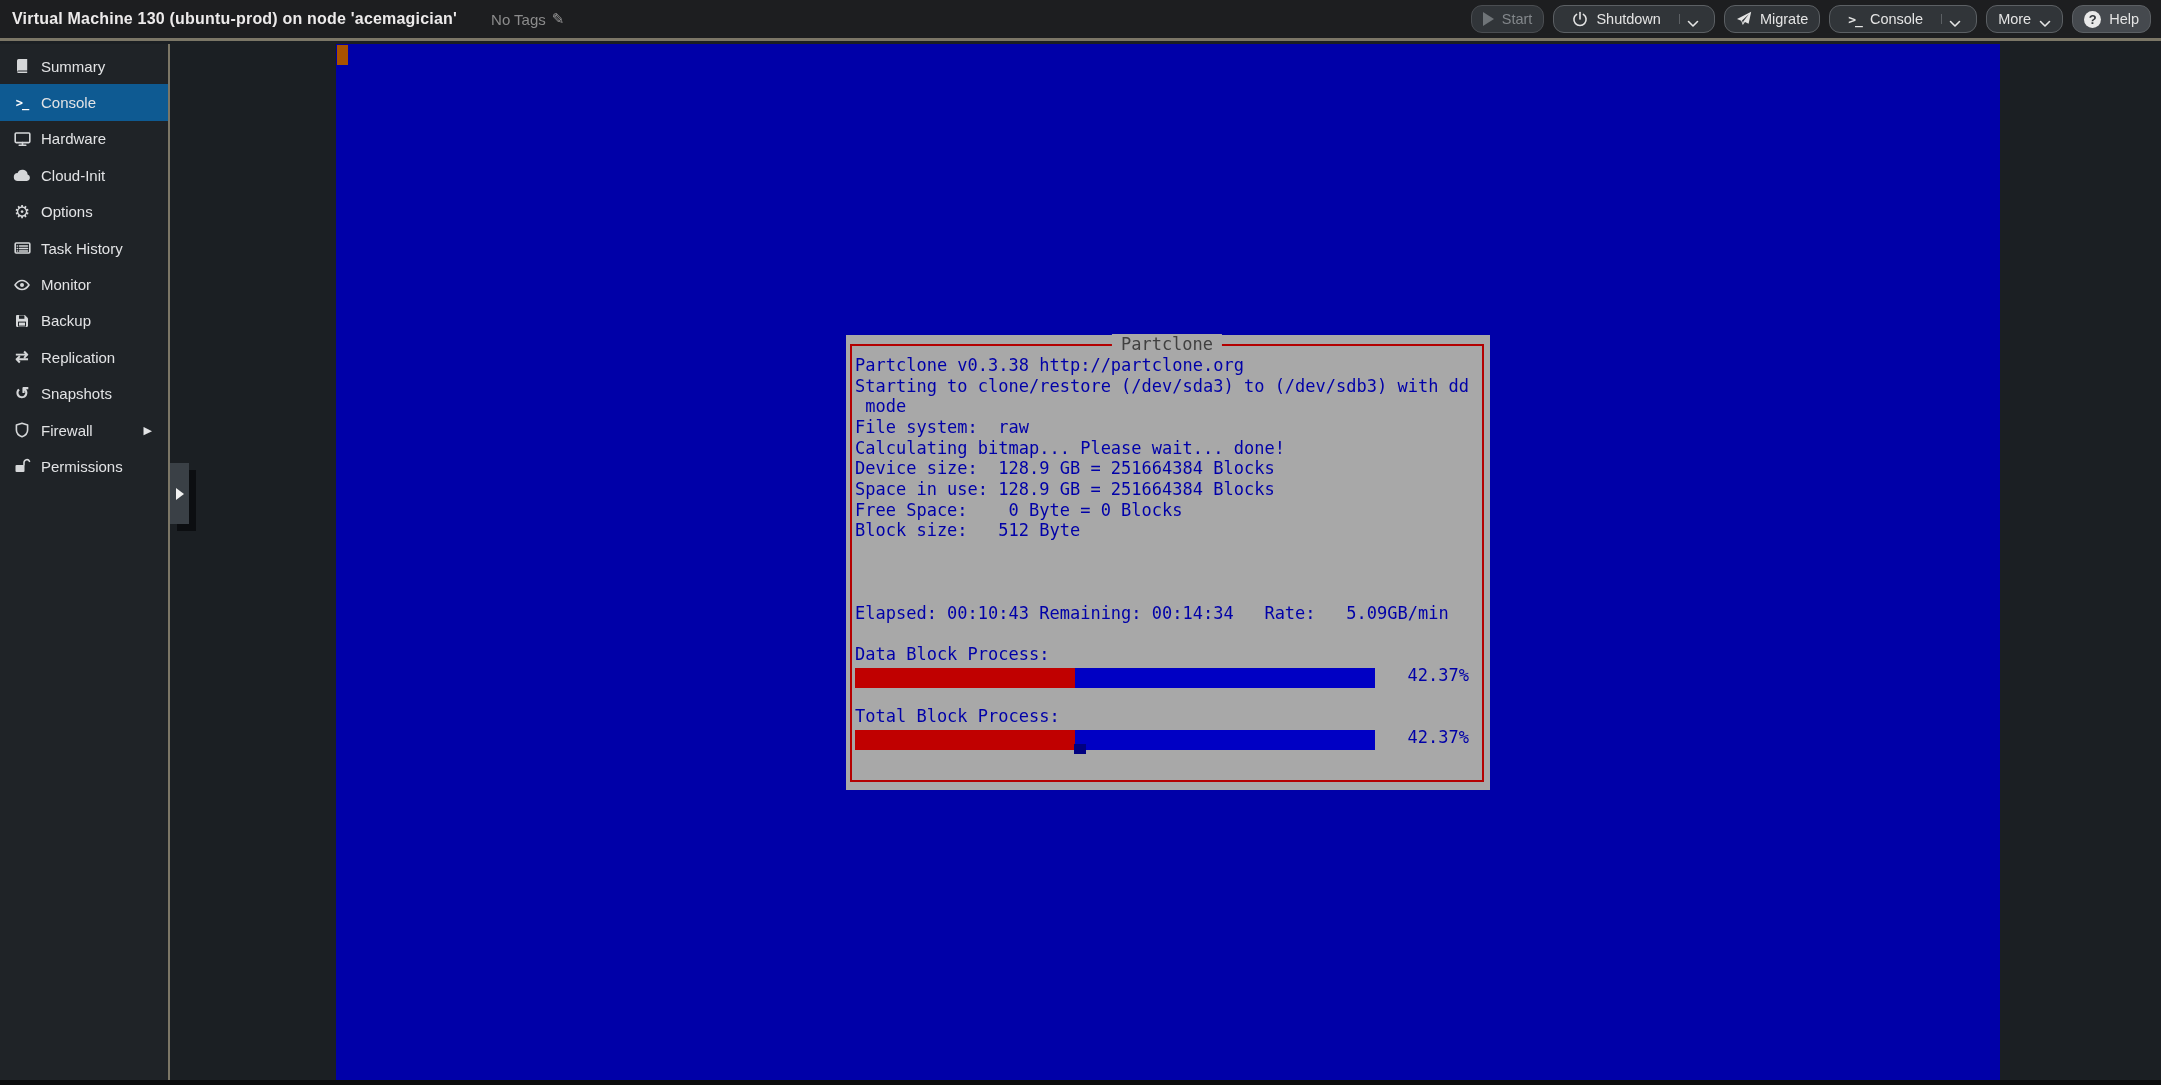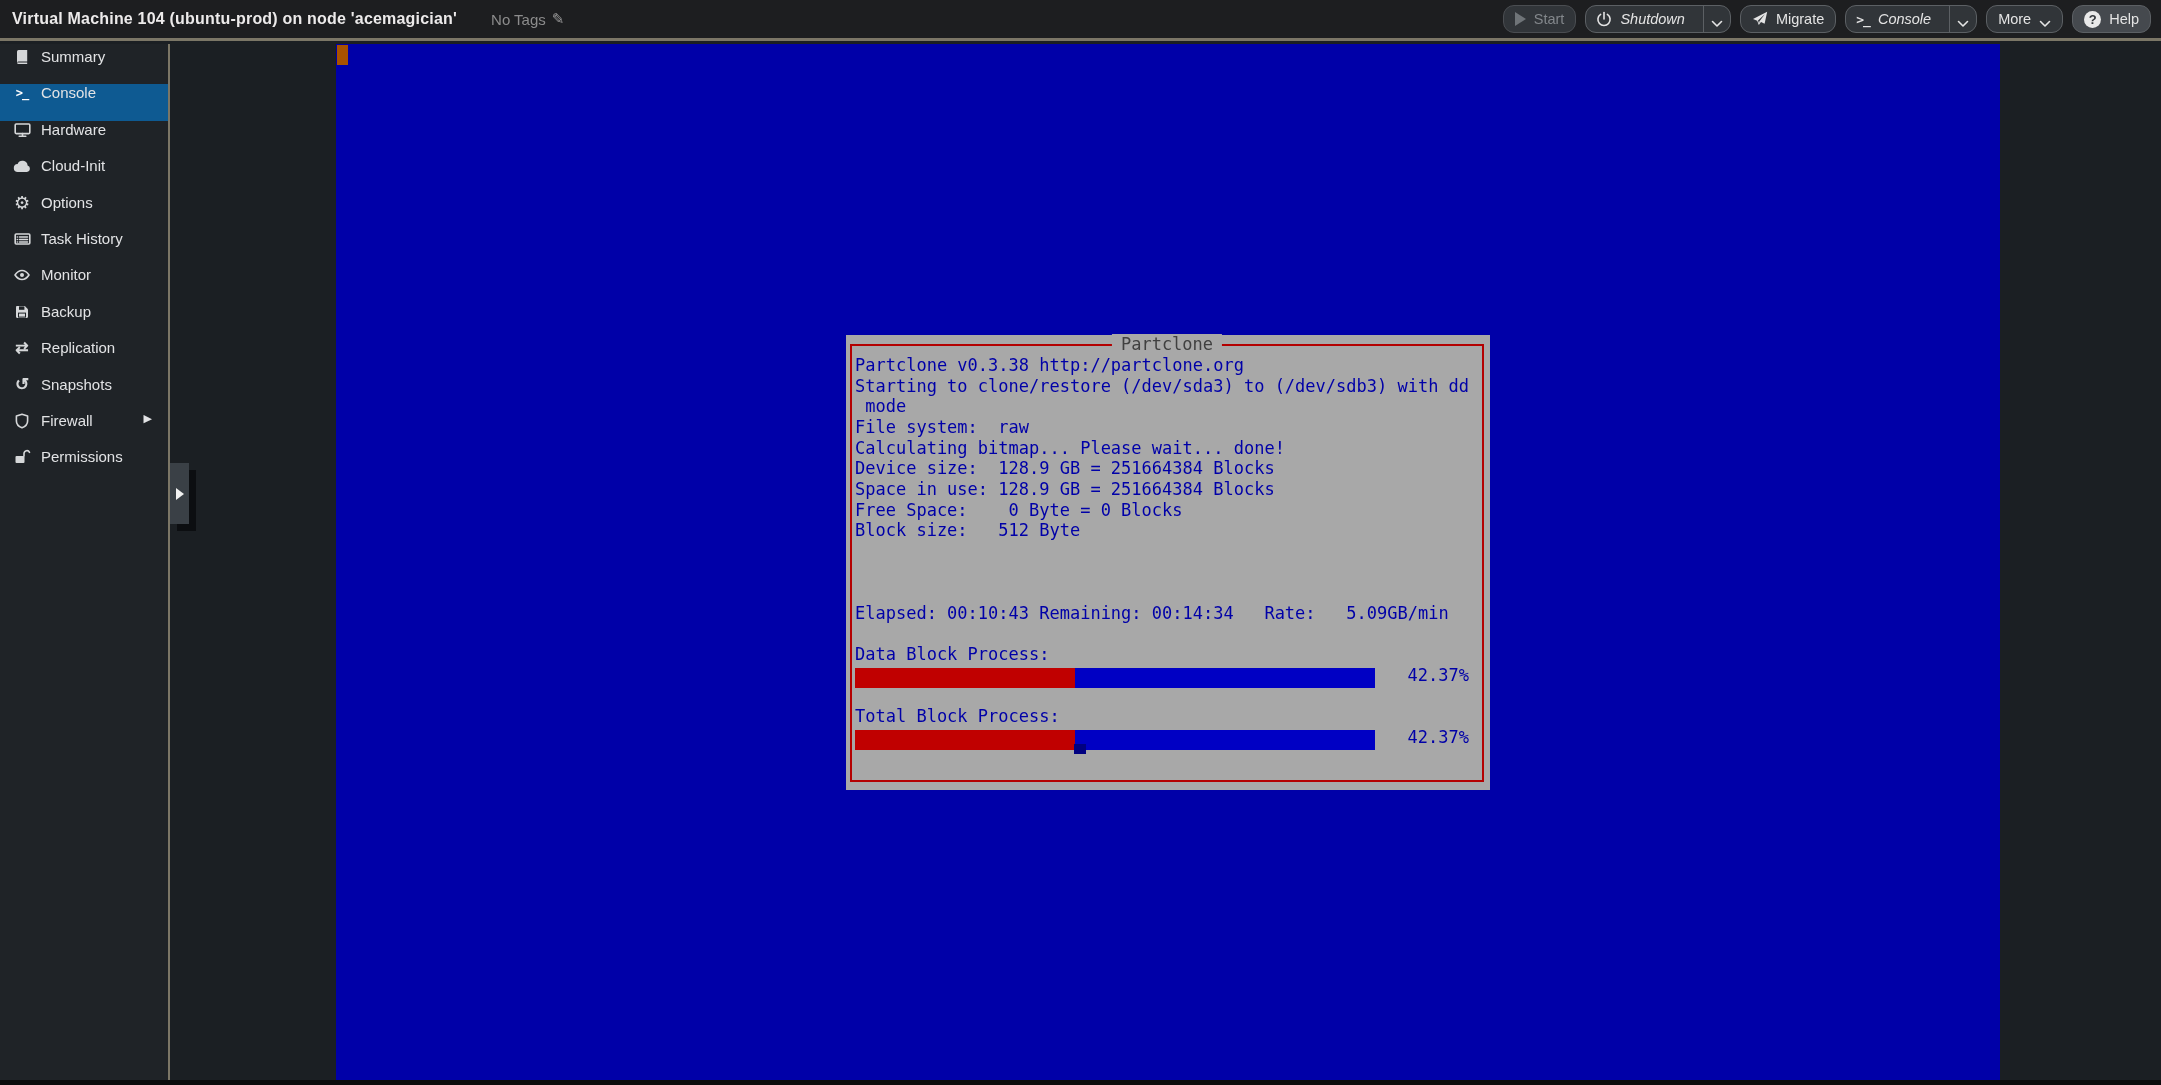--- a/index.html
+++ b/index.html
@@ -14,38 +14,38 @@
             display:flex; align-items:center; padding:0 10px 0 12px; }
   .vm-title { color:#eceaea; font-size:16px; font-weight:700; letter-spacing:.2px; white-space:nowrap; }
   .tags { margin-left:34px; color:#8c8c8c; font-size:15px; display:flex; align-items:center; gap:6px; cursor:pointer; }
   .pencil { color:#9a9a9a; font-size:15px; }
   .tb-spacer { flex:1; }
   .tb-buttons { display:flex; align-items:center; gap:9px; }
   .btn { height:28px; background:#313539; border:1px solid #5c6064; border-radius:11px;
          color:#e4e4e4; font-size:14.5px; display:flex; align-items:center; padding:0 11px;
          gap:8px; cursor:pointer; white-space:nowrap; }
   .btn.disabled { color:#83878b; border-color:#4a4d51; cursor:default; }
-  .btn.split { padding:0;font-style:italic; }
+  .btn.split { padding:8px; }
   .btn.split .seg-main { display:flex; align-items:center; gap:8px; padding:0 10px; height:100%; }
   .btn.split .seg-caret { display:flex; align-items:center; justify-content:center; width:27px; height:100%;
                           border-left:1px solid #5c6064; }
   .btn.help { background:#45494e; }
   .icon16 { width:16px; height:16px; display:inline-block; }
   .play-tri { width:0; height:0; border-left:11px solid #6f7478; border-top:7px solid transparent;
               border-bottom:7px solid transparent; display:inline-block; }
   .term-glyph { font-family:"DejaVu Sans Mono", monospace; font-weight:700; font-size:13px; color:#e4e4e4; letter-spacing:-1px; }
   .chev { width:12px; height:8px; display:inline-block; }
   .help-circle { width:17px; height:17px; border-radius:50%; background:#e9e9e9; color:#33373b;
                  font-weight:700; font-size:13px; display:flex; align-items:center; justify-content:center; }
 
   
   .sidebar { position:absolute; top:44px; left:0; width:168px; height:1036px;
              background:#1f2327; padding-top:4px; }
   .vsplit { position:absolute; top:44px; left:168px; width:2px; height:1036px; background:#7b7666; }
-  .nav-item { height:36.4px; display:flex; align-items:flex-start; padding-left:12px; cursor:pointer;
+  .nav-item { height:36.4px; display:flex; align-items:center; padding-left:12px; cursor:pointer;
               color:#e2e3e5; font-size:15px; position:relative; }
   .nav-item.selected { background:#0e5a92; }
   .nav-ico { width:20px; height:18px; margin-right:9px; display:flex; align-items:center; justify-content:center;
              color:#d5d7d9; flex:0 0 20px; }
   .nav-ico svg { display:block; }
   .nav-ico .char { font-size:18px; line-height:18px; }
   .sub-arrow { position:absolute; right:16px; color:#e2e3e5; font-size:11px; }
 
   .collapse-handle { position:absolute; left:170px; top:463px; width:19px; height:61px;
                      background:#3a4046; display:flex; align-items:center; justify-content:center;
@@ -75,21 +75,21 @@
 
   svg .st { fill:none; stroke:currentColor; stroke-width:1.6; stroke-linecap:round; stroke-linejoin:round; }
   svg .fl { fill:currentColor; }
 </style>
 </head>
 <body>
 
 <div class="stage">
 
   <div class="topbar">
-    <div class="vm-title">Virtual Machine 104 (ubuntu-prod) on node 'acemagician'</div>
+    <div class="vm-title">Virtual Machine 130 (ubuntu-prod) on node 'acemagician'</div>
     <div class="tags">
       <span>No Tags</span>
       <span class="pencil">✎</span>
     </div>
     <div class="tb-spacer"></div>
     <div class="tb-buttons">
 
       <div class="btn disabled">
         <span class="play-tri"></span>
         <span>Start</span>

